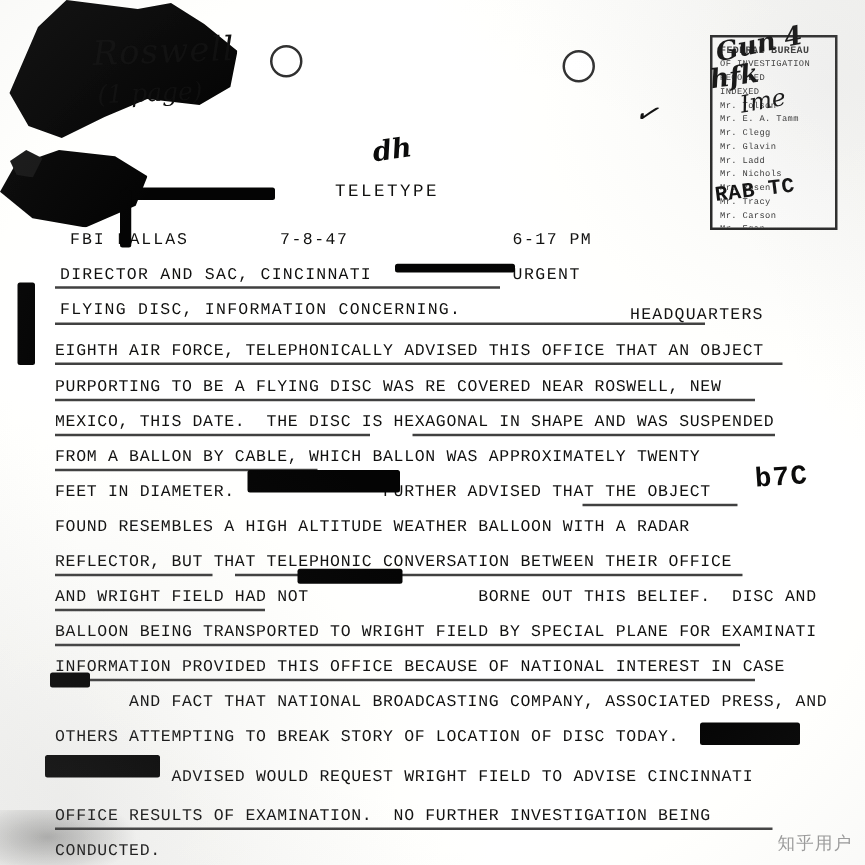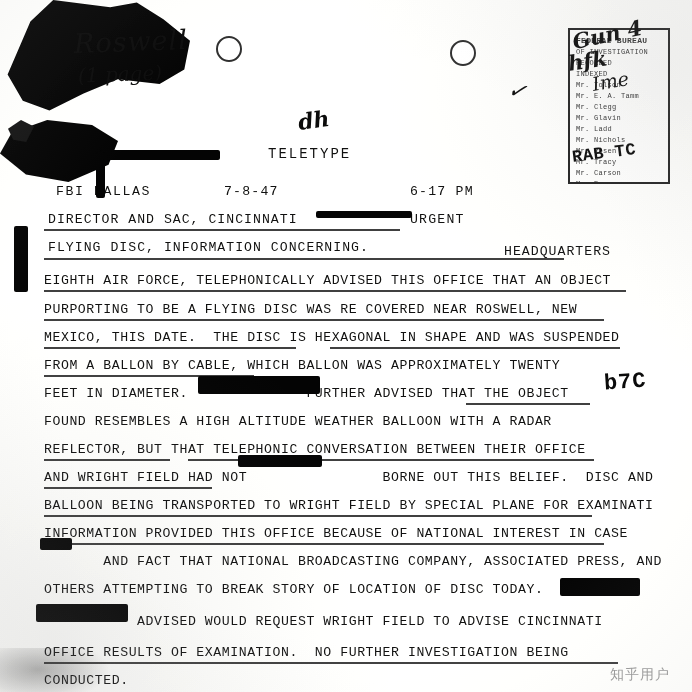--- a/index.html
+++ b/index.html
@@ -231,21 +231,21 @@
     left: 8px; top: 120px;
     width: 26px; height: 22px;
     background: #1a1a1a;
     clip-path: polygon(0% 40%, 50% 0%, 100% 30%, 70% 100%, 20% 90%);
     z-index: 2;
   }
 
   
   #watermark {
     position: absolute;
-    right: 22px; bottom: 8px;
+    right: 10px; bottom: 8px;
     font-family: "Liberation Sans", sans-serif;
     font-size: 14px;
     color: #9a9a9a;
     letter-spacing: 1px;
     z-index: 6;
   }
 </style>
 </head>
 <body>
 

